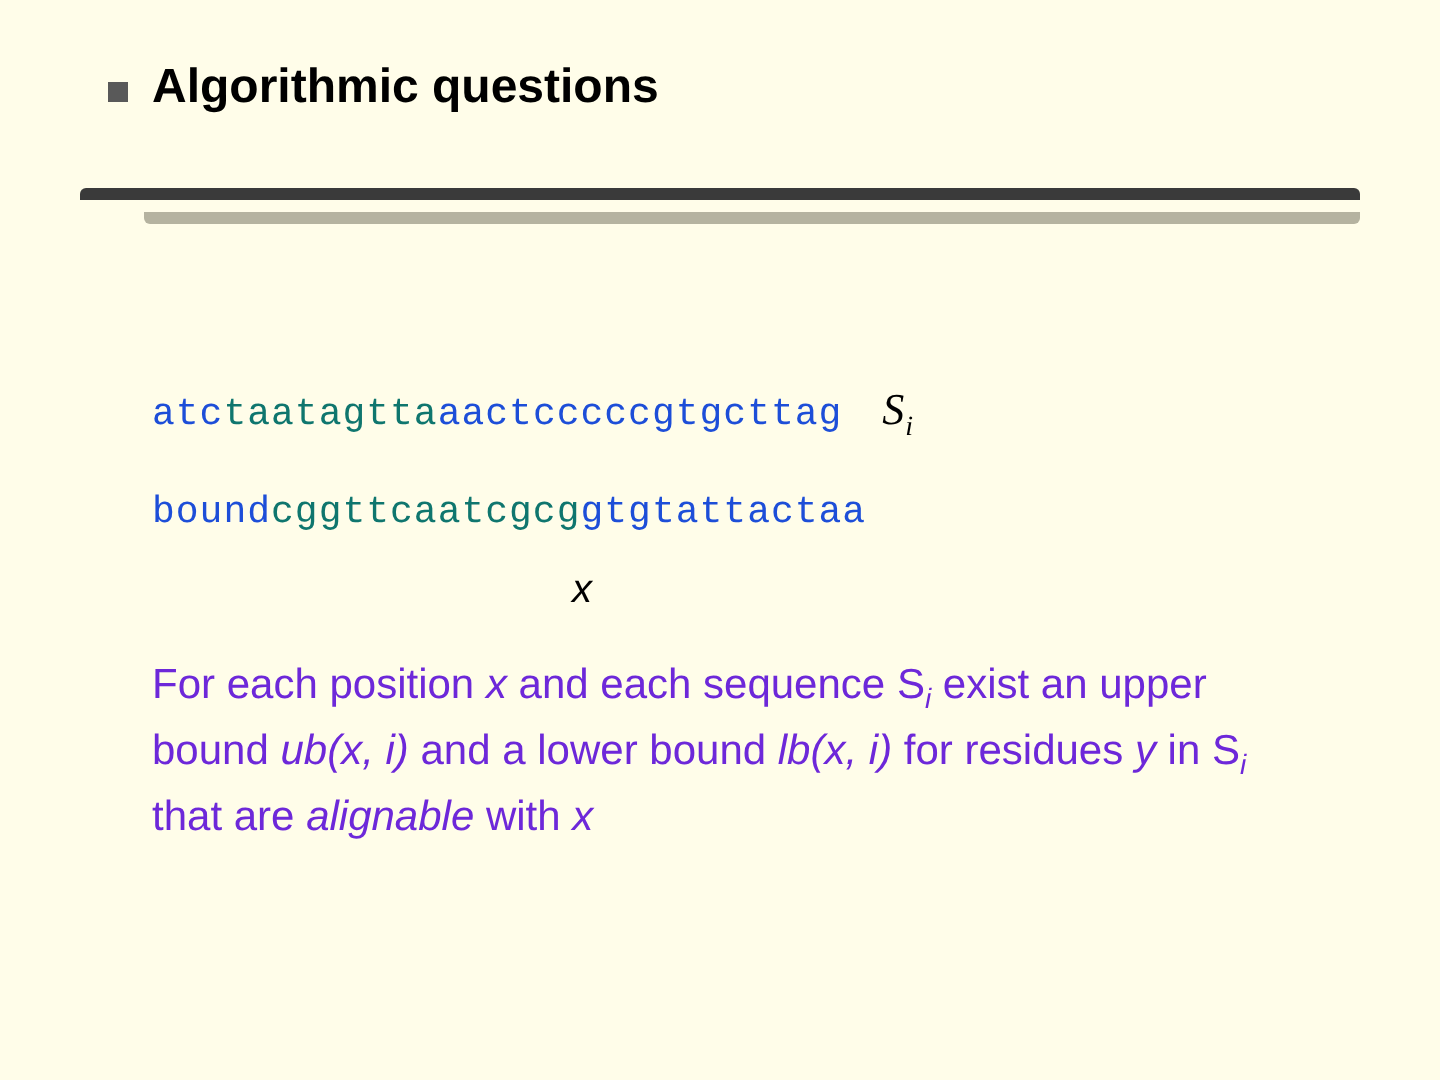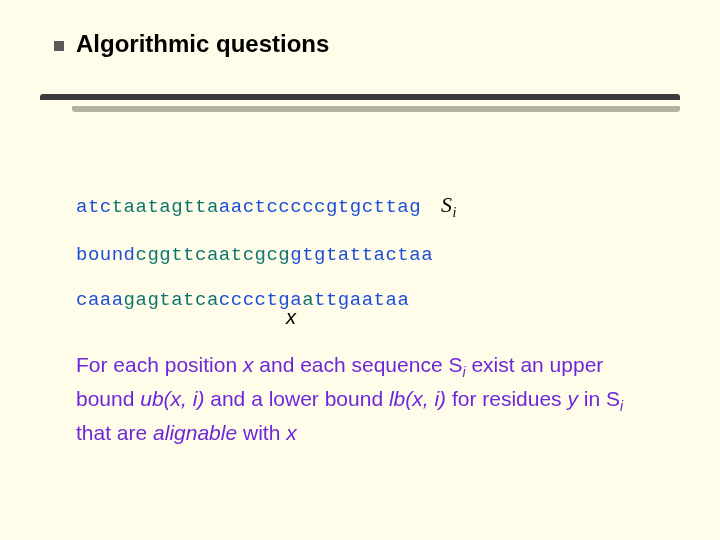--- a/index.html
+++ b/index.html
@@ -123,23 +123,20 @@
 
     <div class="seqline">
       <span class="black">atc</span><span class="olive">taatagtta</span><span class="black">aactcccccgtgcttag</span>
       <span class="label-s"><span>S</span><sub>i</sub></span>
     </div>
 
     <div class="seqline">
       <span class="black">bound</span><span class="olive">cggttcaatcgcg</span><span class="black">gtgtattactaa</span>
     </div>
 
-    <div class="seqline" style="margin-bottom:0">
-      <span class="black">caaa</span><span class="olive">gagtatca</span><span class="black">cccctga</span><span class="olive">a</span><span class="black">ttgaataa</span>
-    </div>
     <span class="x-label">x</span>
 
     <div class="paragraph">
       <span>For each position </span><em>x</em><span> and each sequence </span><span><span>S</span><span class="sub">i</span></span><span> exist an upper bound </span><em>ub(x, i)</em><span> and a lower bound </span><em>lb(x, i)</em><span> for residues </span><em>y</em><span> in </span><span><span>S</span><span class="sub">i</span></span><span> that are </span><em>alignable</em><span> with </span><em>x</em>
     </div>
 
   </div>
 </div>
 
 </body></html>

